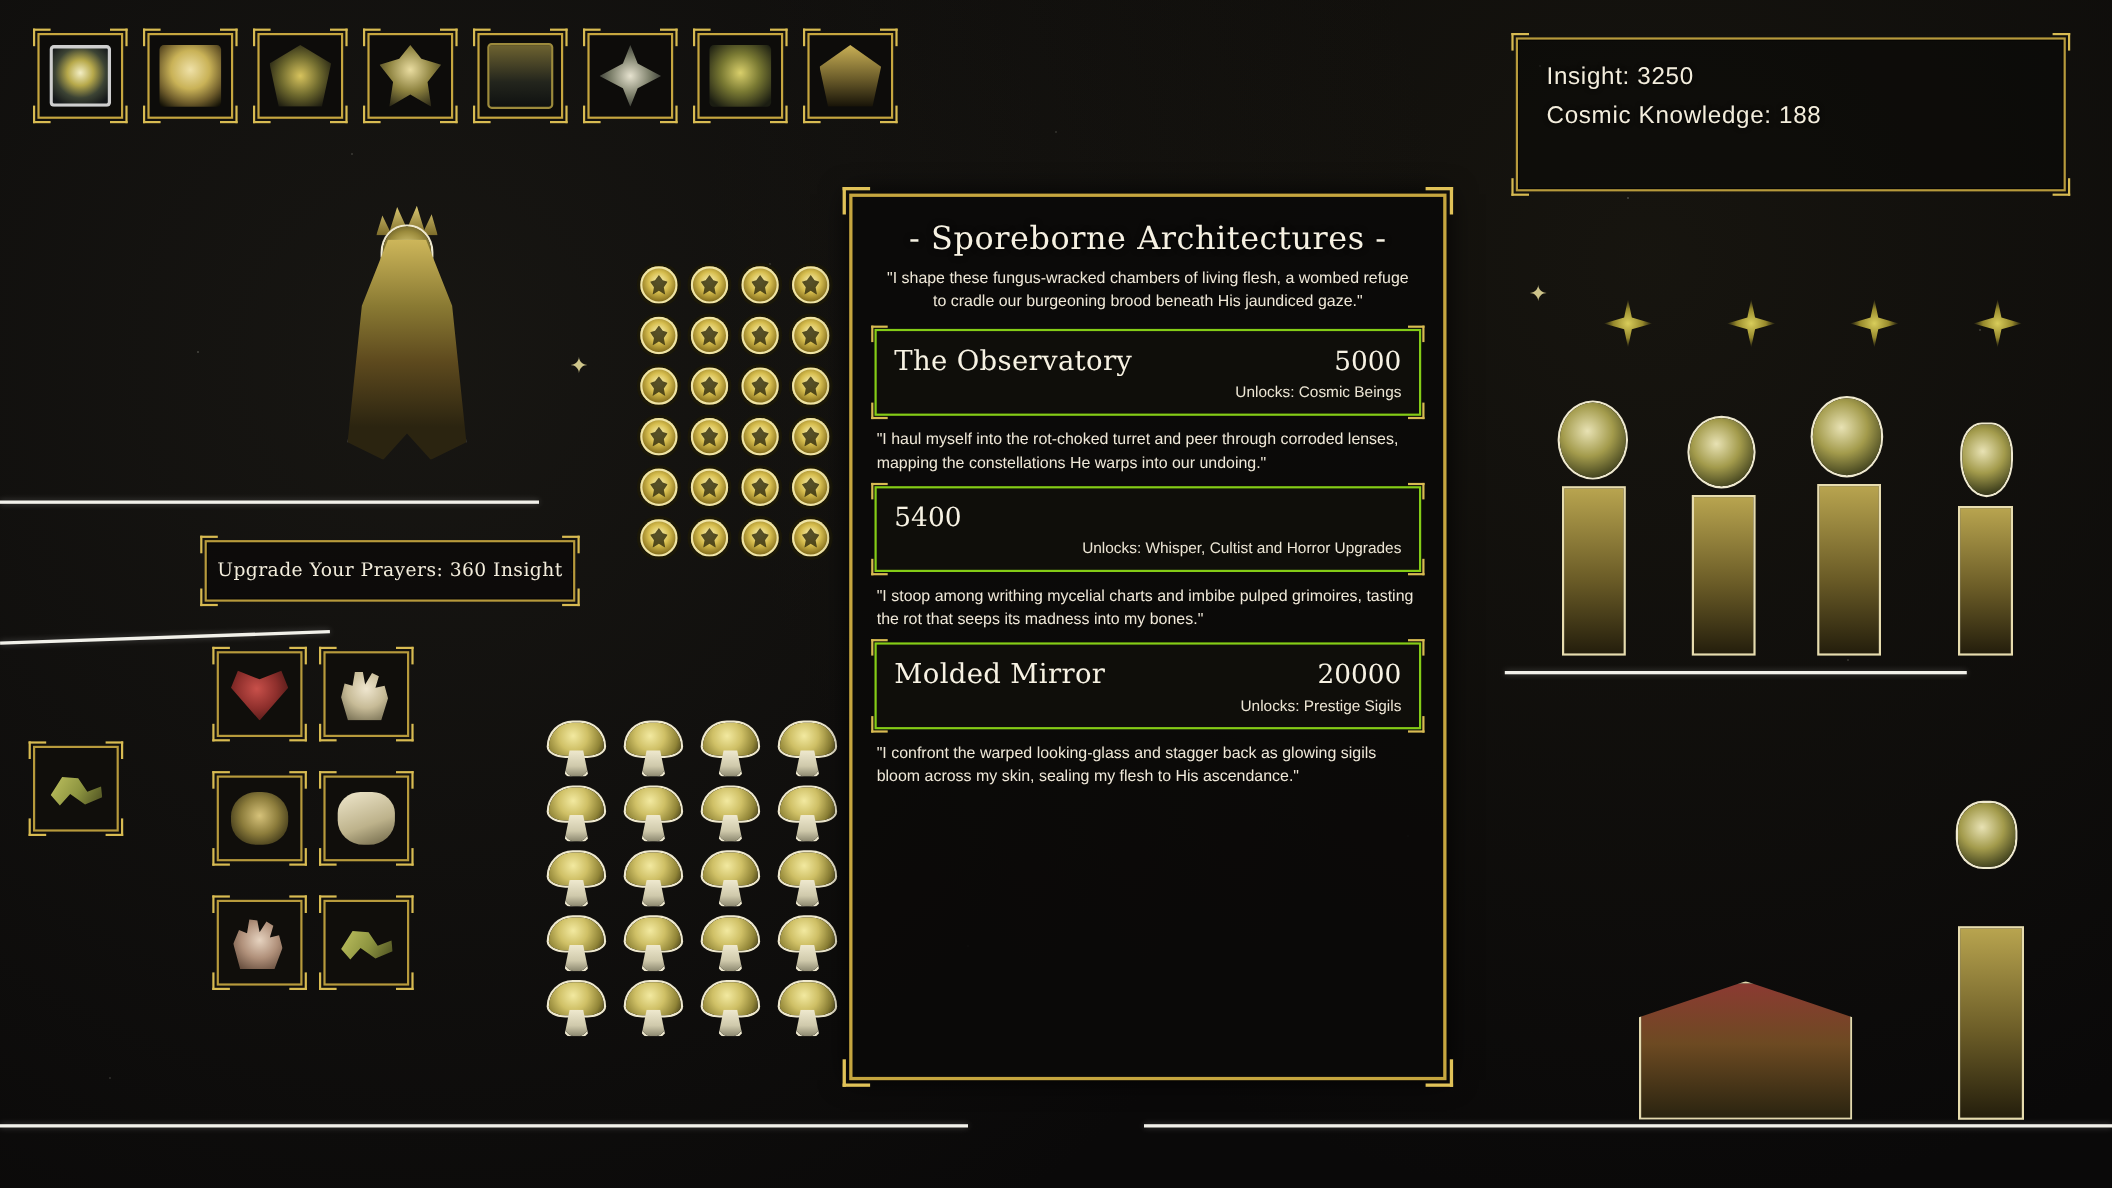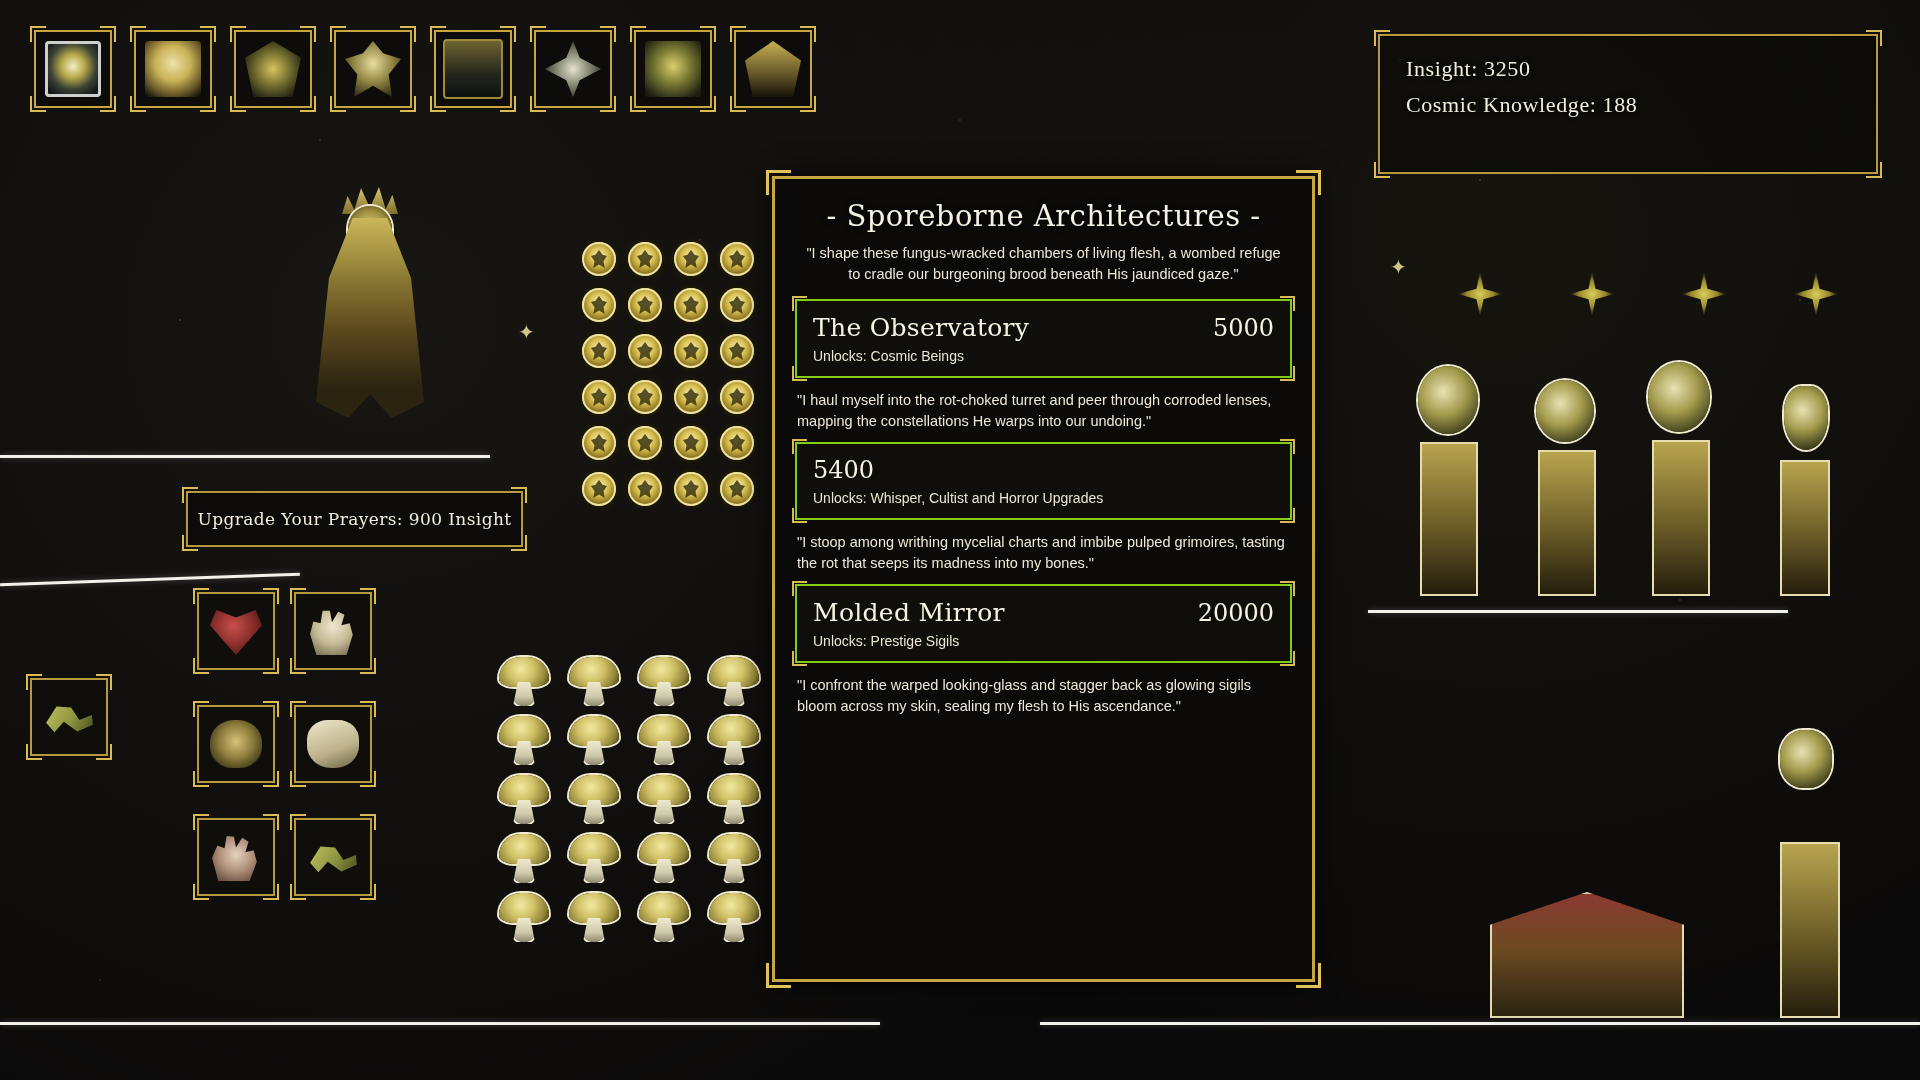--- a/index.html
+++ b/index.html
@@ -99,21 +99,21 @@
 
   
   #resources {
     position: absolute;
     left: 1378px; top: 34px;
     width: 500px; height: 140px;
     padding: 14px 22px;
     box-sizing: border-box;
   }
   .res-line {
-    font-family: Liberation Serif, serif;
+    font-family: Liberation Sans, sans-serif;
     font-size: 22px;
     letter-spacing: 0.6px;
     color: #f3eddc;
     margin: 6px 0 10px 4px;
     text-shadow: 0 0 5px rgba(0,0,0,0.9);
   }
 
   
   #prayers {
     position: absolute;
@@ -191,20 +191,21 @@
   }
   .entry-cost {
     font-family: "DejaVu Serif", serif;
     font-size: 24px;
     color: #f7f2e3;
   }
   .entry-sub {
     margin-top: 6px;
     font-size: 14px;
     color: #ece5d4;
+    text-align: right;
   }
 
   
   .tokengrid {
     position: absolute;
     display: grid;
   }
   #coin-grid { left: 582px; top: 242px; grid-template-columns: repeat(4, 37px); grid-auto-rows: 37px; gap: 9px 9px; }
   .coin {
     width: 34px; height: 34px;
@@ -423,21 +424,21 @@
   <div class="ground" style="left:1368px; top:610px; width:420px;"></div>
 
   <span class="spark" style="left:518px; top:320px;">✦</span>
   <span class="spark" style="left:1390px; top:255px;">✦</span>
 
   <div id="prayers" class="gframe">
     <span class="corner c-tl"></span>
       <span class="corner c-tr"></span>
       <span class="corner c-bl"></span>
       <span class="corner c-br"></span>
-    <span class="txt">Upgrade Your Prayers: 900 Insight</span>
+    <span class="txt">Upgrade Your Prayers: 360 Insight</span>
   </div>
 
   <div class="relic" style="left:197px; top:592px;">
     <span class="art r-heart"></span>
     <span class="corner c-tl"></span>
       <span class="corner c-tr"></span>
       <span class="corner c-bl"></span>
       <span class="corner c-br"></span>
   </div>
   <div class="relic" style="left:294px; top:592px;">

